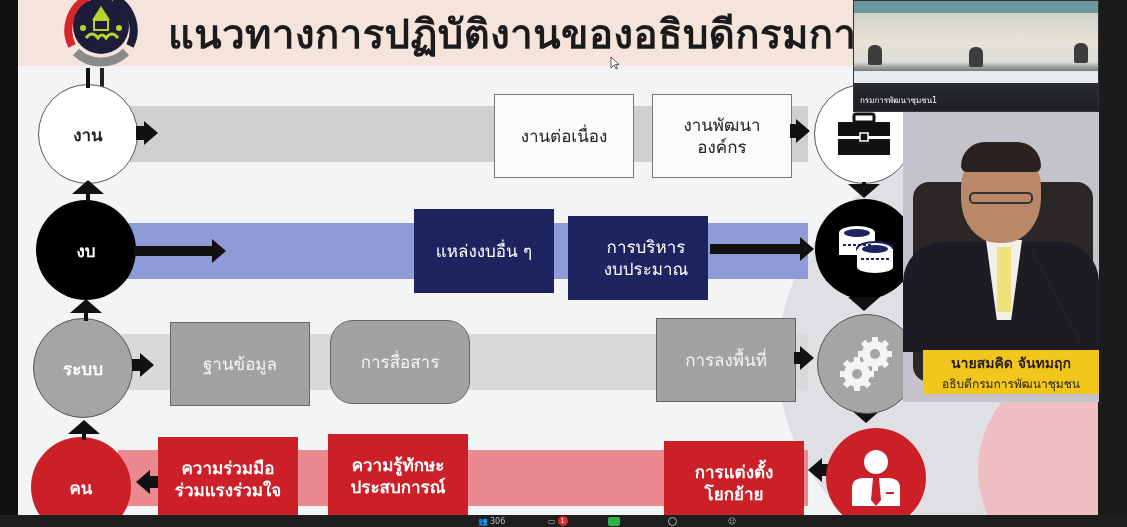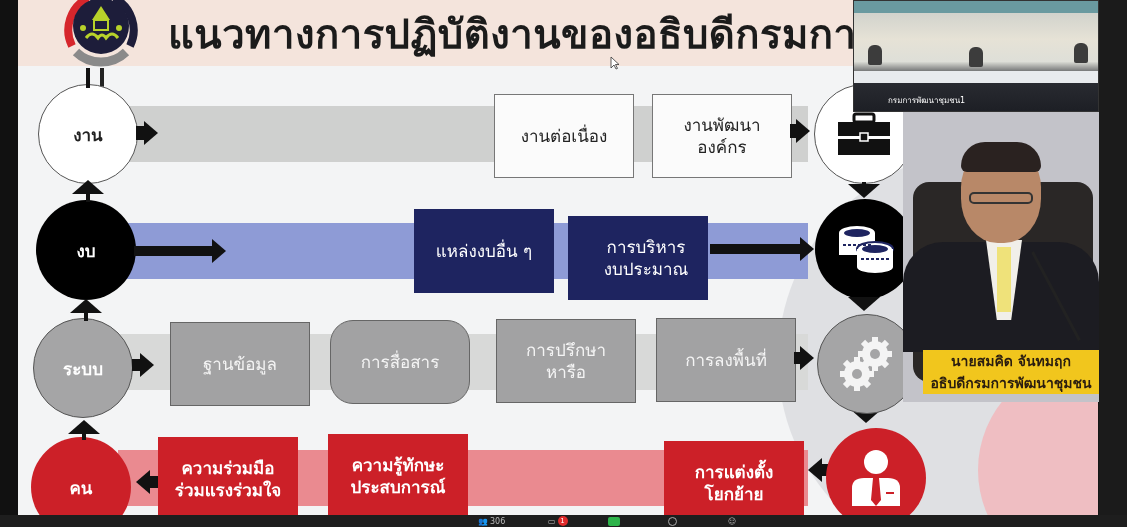--- a/index.html
+++ b/index.html
@@ -66,40 +66,40 @@
   .shaft { position: absolute; background: #111; }
 
   .video-tile {
     position: absolute; left: 853px; top: 0; width: 246px; height: 112px;
     background: linear-gradient(#c8ccc8 0%, #e6e2d6 35%, #dedfd8 55%, #2b2d33 70%, #1d1f25 100%);
     overflow: hidden; border: 1px solid #333;
   }
   .vt-ceiling { position: absolute; left: 0; top: 0; width: 100%; height: 12px; background: #6a9aa0; }
   .vt-table { position: absolute; left: 0; top: 70px; width: 100%; height: 12px; background: #e8ebee; }
   .vt-person { position: absolute; width: 14px; height: 20px; border-radius: 6px 6px 2px 2px; background: #3c3c3c; }
-  .vt-name { position: absolute; left: 6px; bottom: 4px; font-size: 8px; color: #fff; margin-left: 28px; }
+  .vt-name { position: absolute; left: 6px; bottom: 4px; font-size: 8px; color: #fff; }
 
   .speaker {
     position: absolute; left: 903px; top: 112px; width: 196px; height: 290px;
     background: #c3c3c9; overflow: hidden;
   }
   .sp-chair { position: absolute; left: 10px; top: 70px; width: 180px; height: 200px; background: #2a2726; border-radius: 16px; }
   .sp-body { position: absolute; left: 0px; top: 130px; width: 196px; height: 110px; background: #1c1c22; border-radius: 40px 40px 0 0; }
   .sp-shirt { position: absolute; left: 83px; top: 128px; width: 36px; height: 80px; background: #f1efe9; clip-path: polygon(0 0,100% 0,70% 100%,30% 100%); }
   .sp-tie { position: absolute; left: 94px; top: 135px; width: 14px; height: 65px; background: #efe27a; }
   .sp-head { position: absolute; left: 58px; top: 35px; width: 80px; height: 96px; background: #b88868; border-radius: 42% 42% 46% 46%; }
   .sp-hair { position: absolute; left: 58px; top: 30px; width: 80px; height: 30px; background: #2a2220; border-radius: 40px 40px 10px 10px; }
   .sp-glasses { position: absolute; left: 66px; top: 80px; width: 64px; height: 12px; border: 2px solid #333; border-radius: 5px; }
   .sp-mic { position: absolute; left: 128px; top: 140px; width: 3px; height: 100px; background: #222; transform: rotate(-28deg); transform-origin: top; }
   .sp-caption {
     position: absolute; left: 20px; top: 238px; width: 176px; height: 44px; background: #f1c61d;
     display: flex; flex-direction: column; align-items: center; justify-content: center;
   }
   .sp-name { font-size: 14px; font-weight: bold; color: #2a1d10; }
-  .sp-role { font-size: 14px; font-weight: bold; color: #2a1d10; }
+  .sp-role { font-size: 12px; font-weight: normal; color: #2a1d10; }
 
   .cursor { position: absolute; left: 592px; top: 56px; width: 10px; height: 14px; }
 
   .zoombar { position: absolute; left: 0; top: 515px; width: 1127px; height: 12px; background: #1e1e1e; }
   .zb-item { position: absolute; top: 1px; height: 10px; font-size: 8px; color: #bbb; display: flex; align-items: center; gap: 2px; }
   .badge { background: #e02a2a; color: #fff; border-radius: 50%; width: 10px; height: 10px; font-size: 7px; display: inline-flex; align-items: center; justify-content: center; }
   .left-bezel { position: absolute; left: 0; top: 0; width: 18px; height: 527px; background: #111; }
   .right-bezel { position: absolute; left: 1099px; top: 0; width: 28px; height: 527px; background: #1b1b1b; }
 </style>
 </head>
@@ -185,22 +185,20 @@
 
   <div class="shaft" style="left:844px;top:182px;width:4px;height:10px;"></div>
   <div class="arrow-d" style="left:830px;top:184px;"></div>
   <div class="arrow-d" style="left:830px;top:297px;"></div>
   <div class="arrow-d" style="left:832px;top:409px;"></div>
 
   <div class="shaft" style="left:114px;top:359px;width:10px;height:12px;"></div>
   <div class="arrow-r" style="left:122px;top:353px;"></div>
   <div class="box b-grey" style="left:152px;top:322px;text-align:center;">ฐานข้อมูล</div>
   <div class="box b-grey" style="left:312px;top:320px;border-radius:23px;">การสื่อสาร</div>
-  <div class="box b-grey" style="left:478px;top:319px;">การปรึกษา
-หารือ</div>
   <div class="box b-grey" style="left:638px;top:318px;">การลงพื้นที่</div>
   <div class="shaft" style="left:776px;top:352px;width:8px;height:12px;"></div>
   <div class="arrow-r" style="left:782px;top:346px;"></div>
   <div class="circle c-grey" style="left:799px;top:314px;">
     <svg width="60" height="60" viewBox="0 0 60 60">
       <g fill="#f4f4f4">
         <circle cx="38" cy="20" r="13"></circle>
         <g transform="translate(38 20)">
           <rect x="-3" y="-17" width="6" height="34"></rect>
             <rect x="-17" y="-3" width="34" height="6"></rect>

